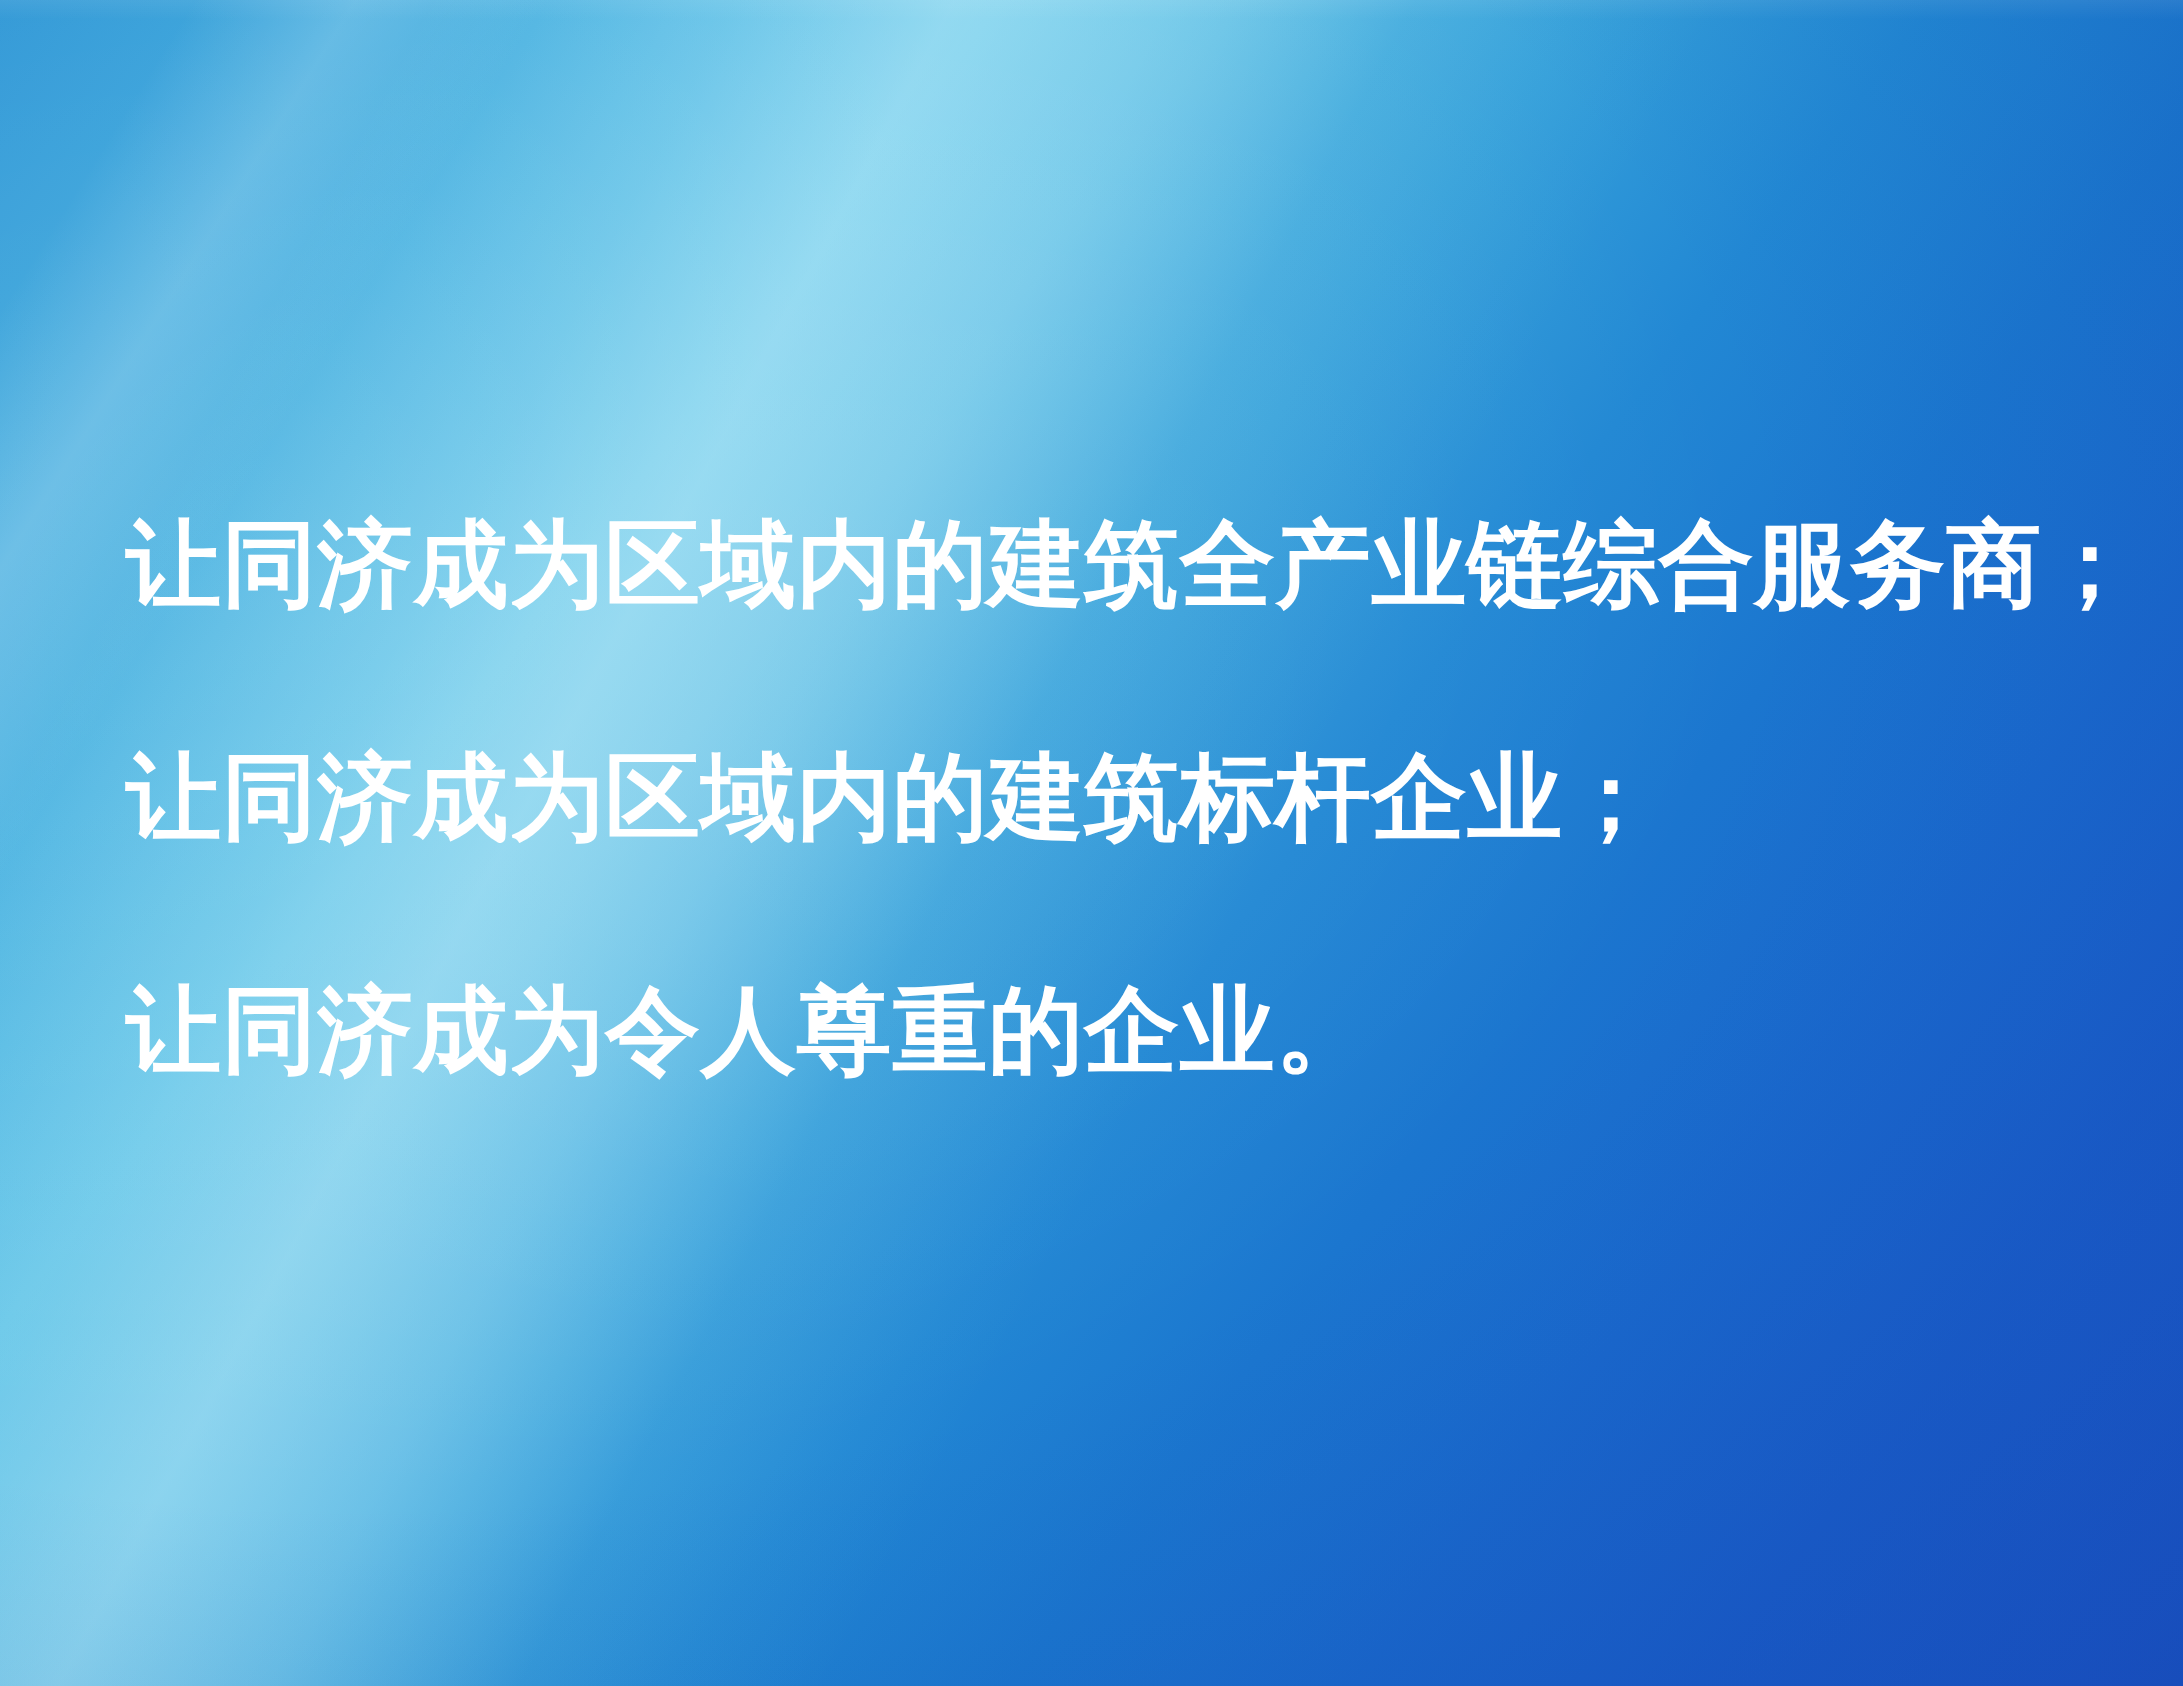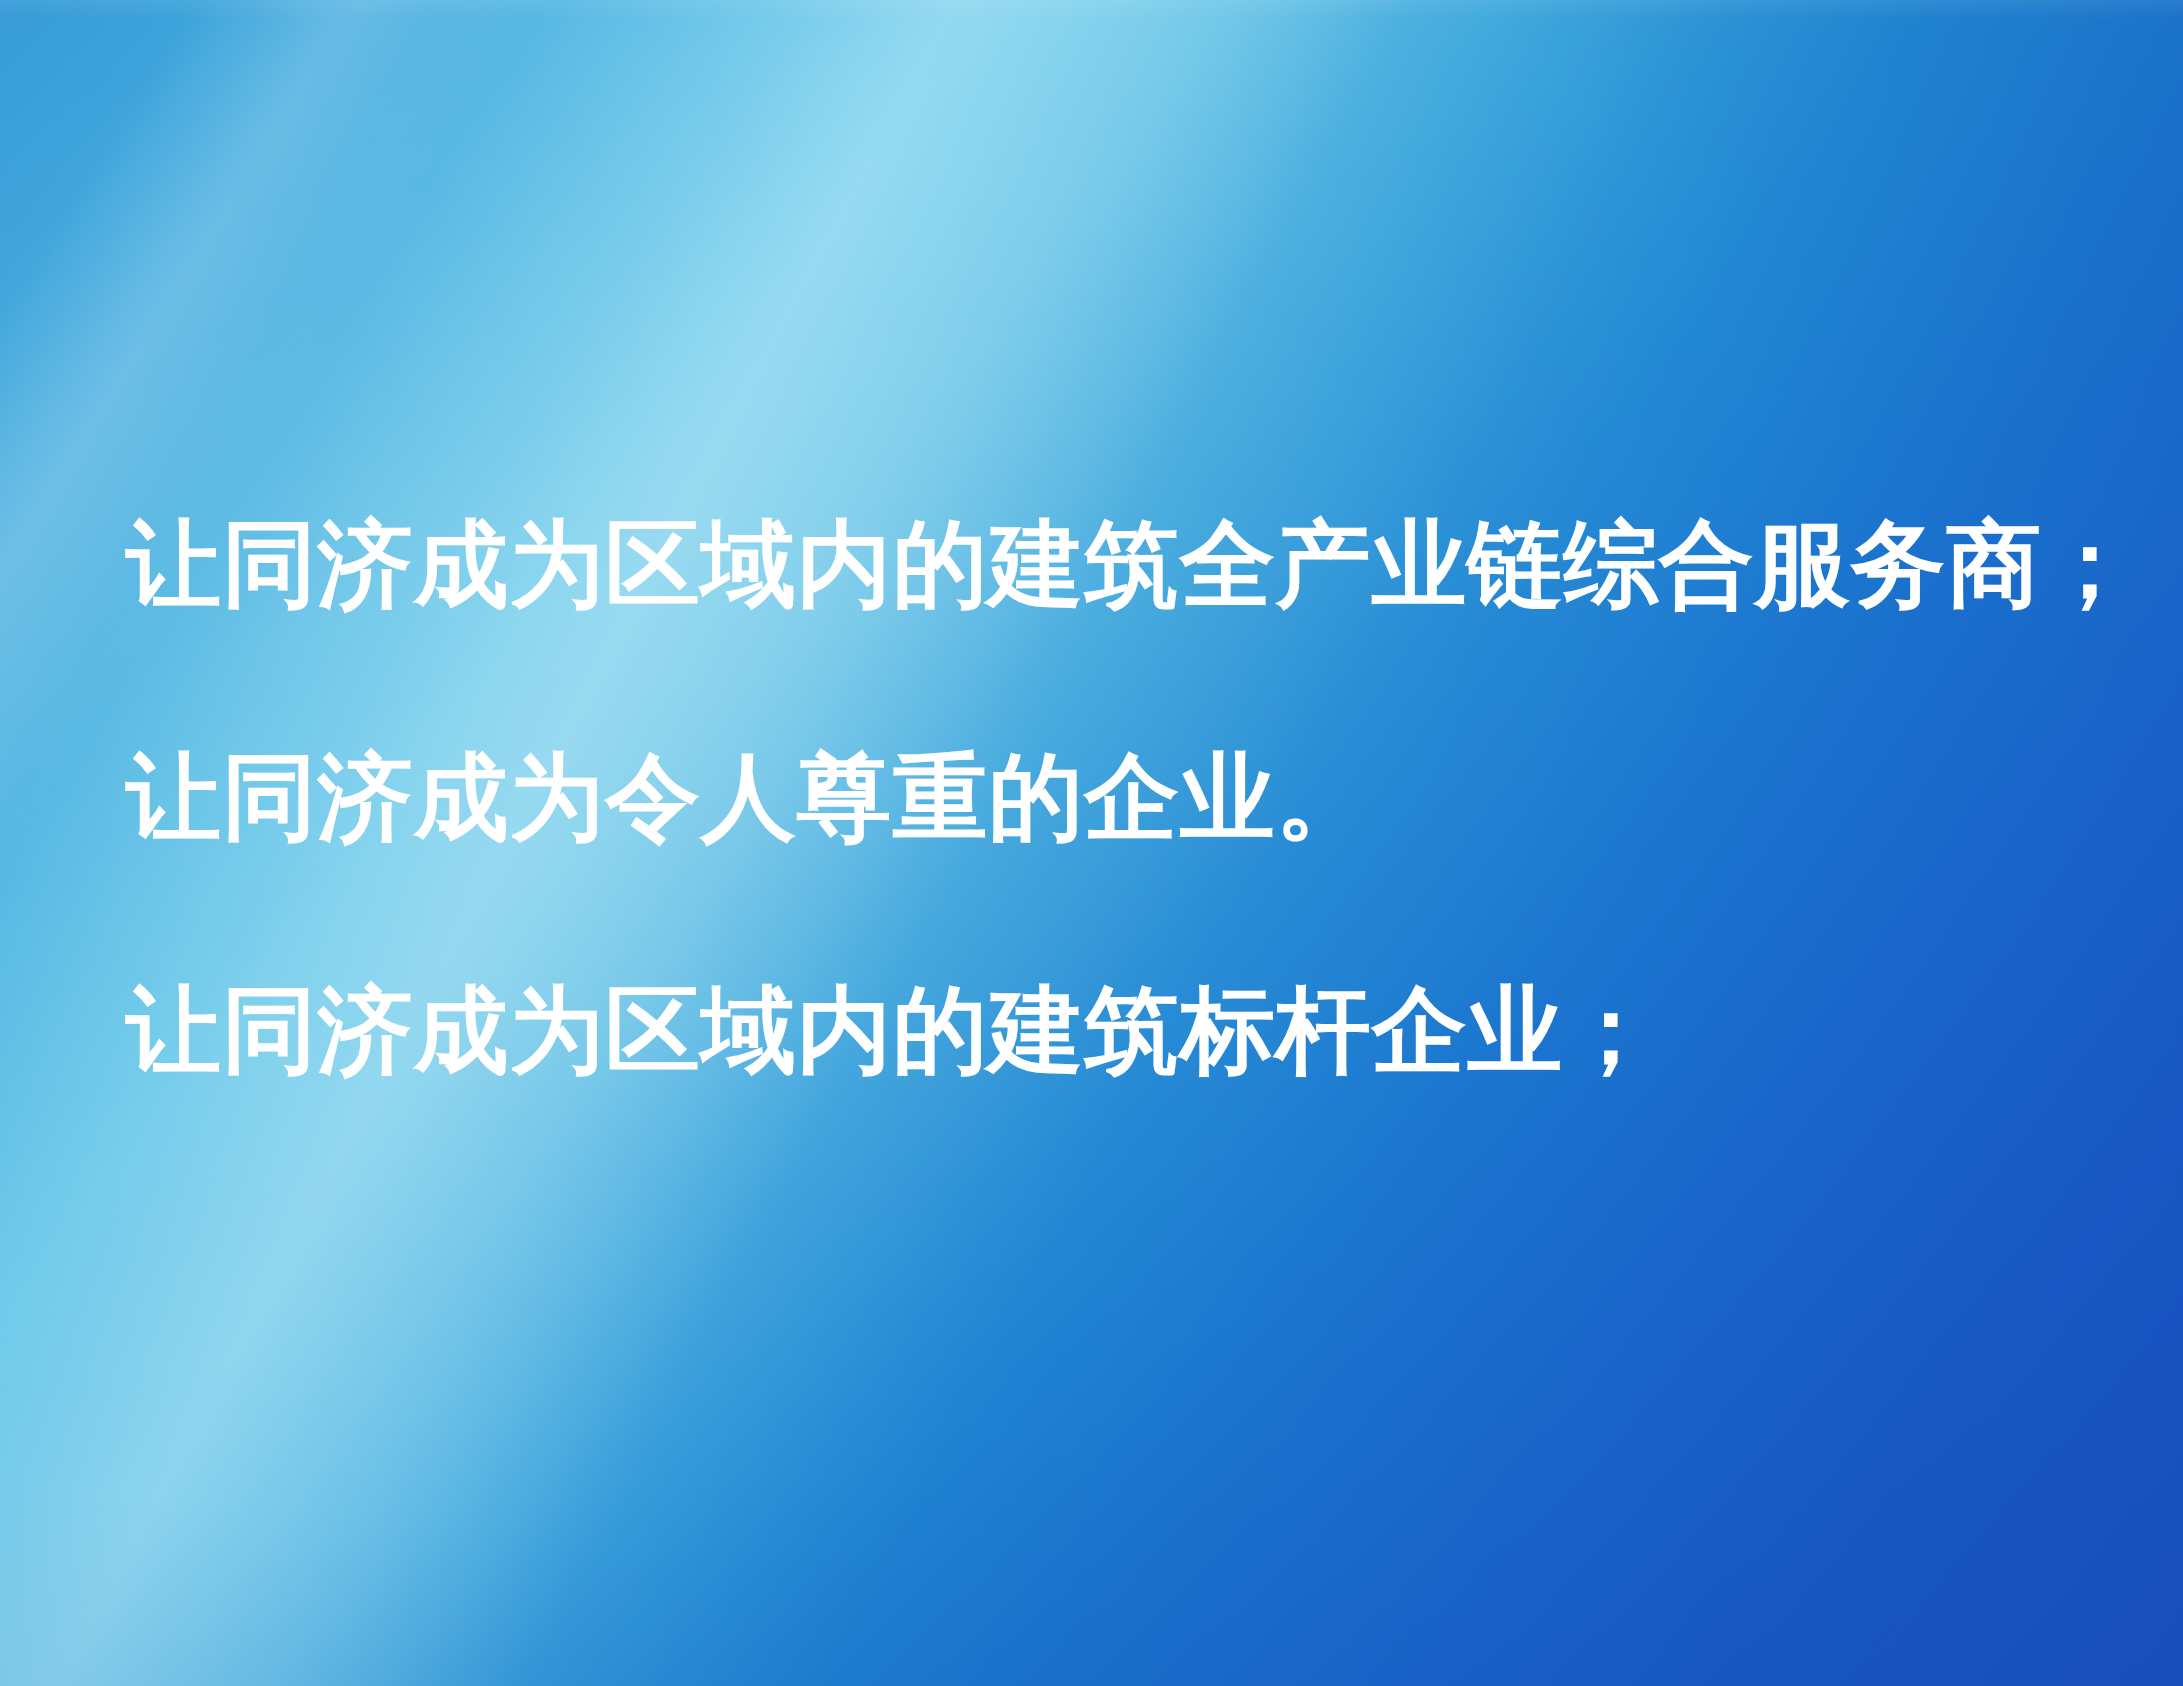--- a/index.html
+++ b/index.html
@@ -98,18 +98,18 @@
 <div id="slide">
 
   <div class="bg-layer bg-base"></div>
   <div class="bg-layer bg-sweep"></div>
   <div class="bg-layer bg-streak"></div>
   <div class="bg-layer bg-vignette"></div>
   <div class="bg-layer bg-topedge"></div>
 
   <div id="text-block">
     <div class="vision-line">让同济成为区域内的建筑全产业链综合服务商；</div>
+    <div class="vision-line">让同济成为区域内的建筑标杆企业；</div>
     <div class="vision-line">让同济成为令人尊重的企业。</div>
-    <div class="vision-line">让同济成为区域内的建筑标杆企业；</div>
   </div>
 
 </div>
 
 
 </body></html>

